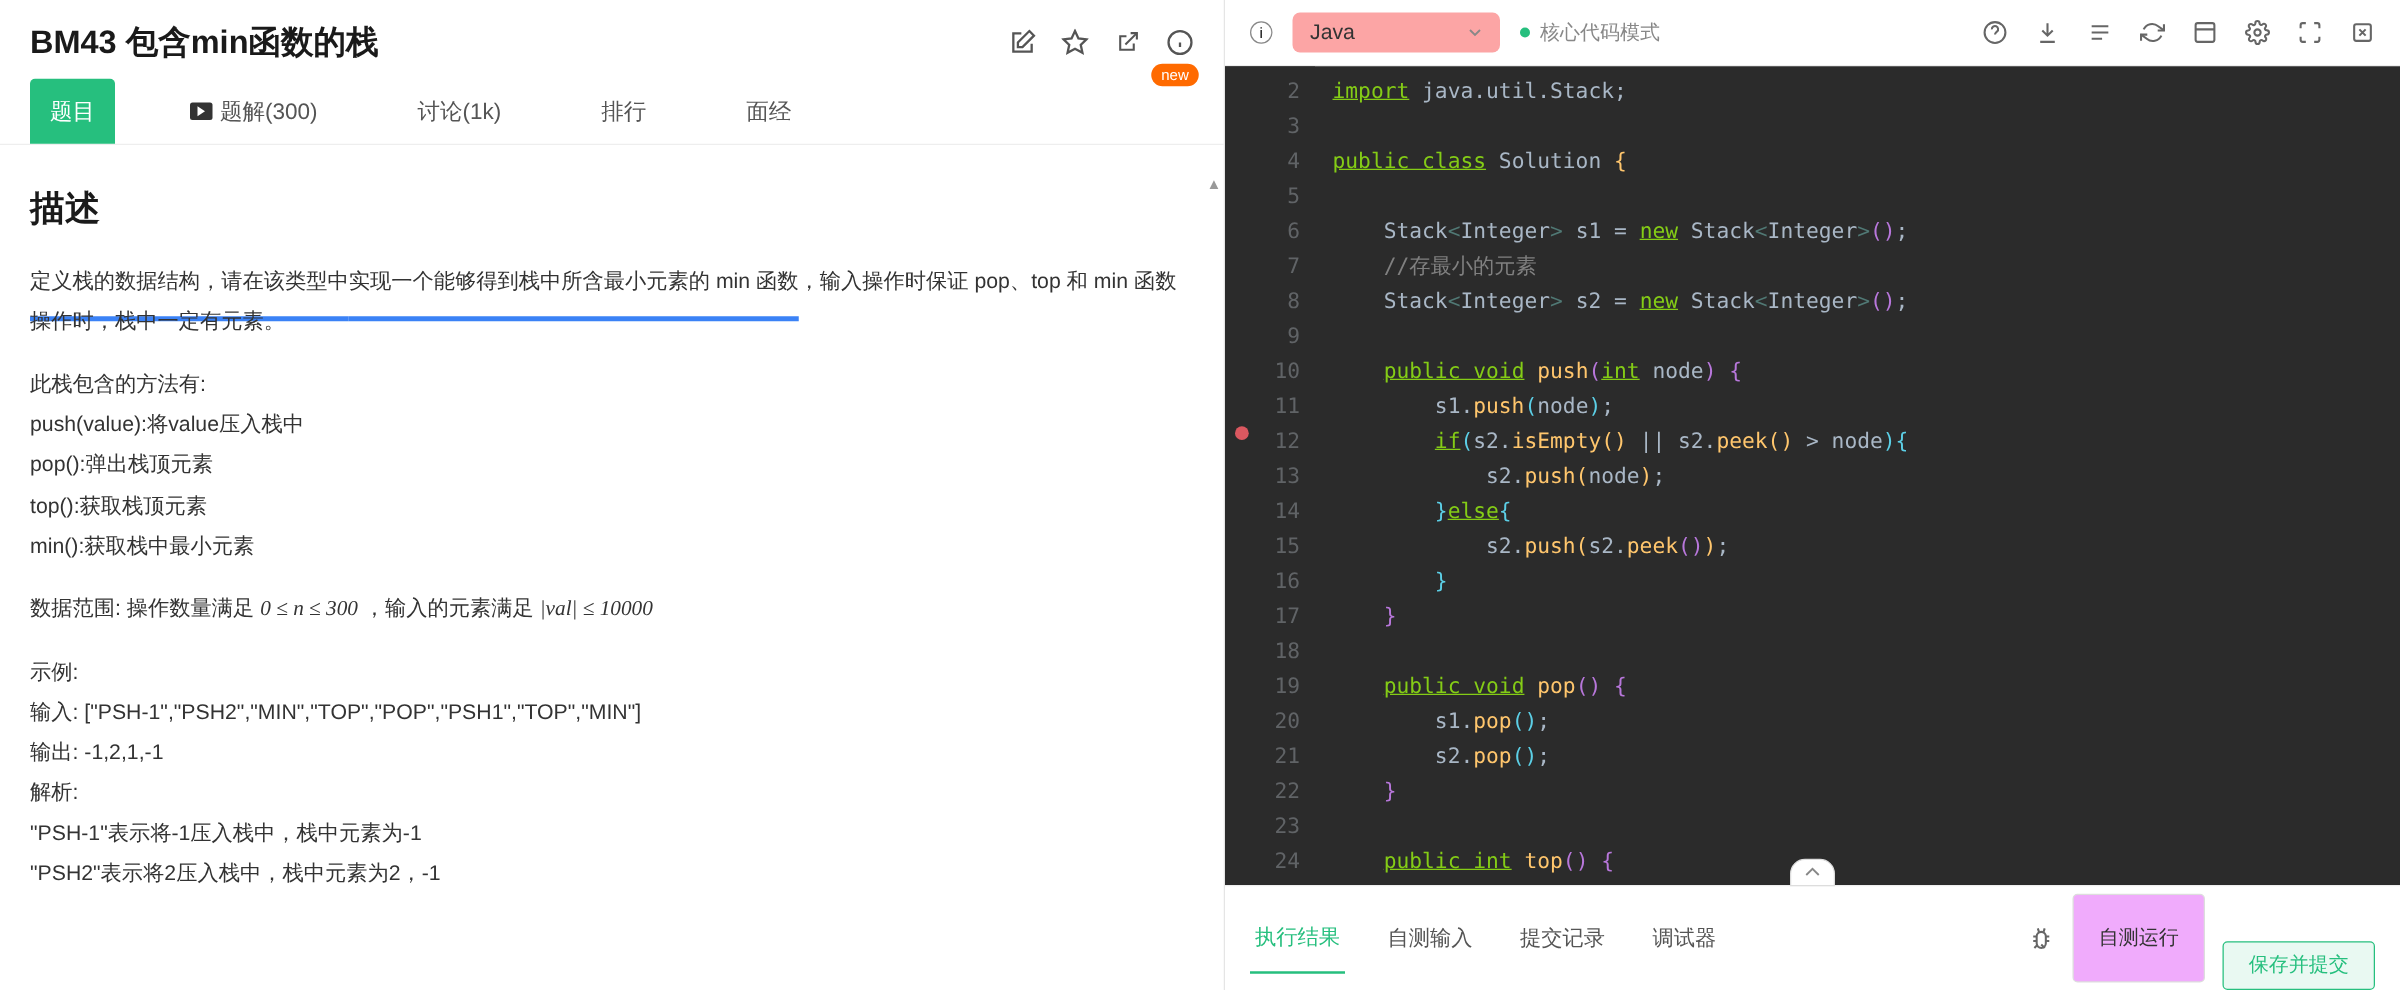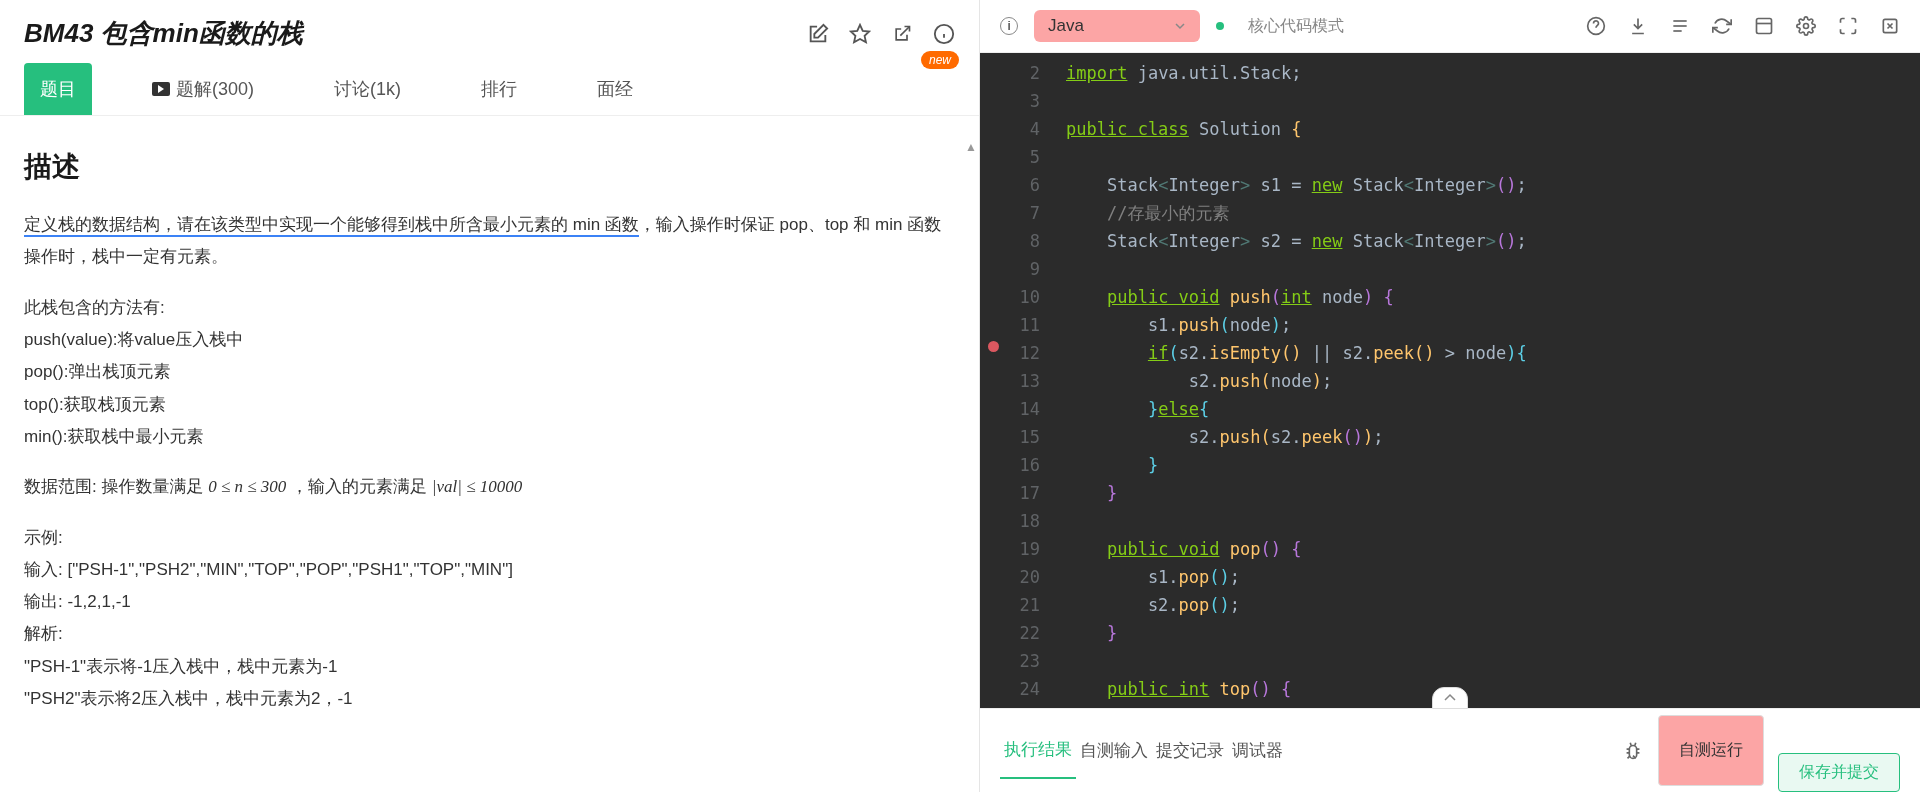--- a/index.html
+++ b/index.html
@@ -1,59 +1,59 @@
 <!DOCTYPE html>
 <html><head>
 <meta charset="utf-8">
 <style>
 * { margin: 0; padding: 0; box-sizing: border-box; }
 body { font-family: -apple-system, BlinkMacSystemFont, "Segoe UI", "PingFang SC", "Microsoft YaHei", sans-serif; display: flex; height: 792px; width: 1920px; overflow: hidden; background: #fff; }
 .left-panel { width: 980px; display: flex; flex-direction: column; border-right: 1px solid #e5e5e5; }
-.title-bar { display: flex; align-items: center; justify-content: space-between; padding: 16px 24px 12px; position: relative; font-style: italic; }
+.title-bar { display: flex; align-items: center; justify-content: space-between; padding: 16px 24px 12px; position: relative; }
 .title-bar h1 { font-size: 26px; font-weight: 700; color: #1a1a1a; }
 .title-actions { display: flex; gap: 20px; align-items: center; position: relative; }
 .title-actions .icon { width: 22px; height: 22px; color: #555; cursor: pointer; display: flex; align-items: center; justify-content: center; }
 .new-badge { position: absolute; top: 28px; right: -4px; background: #ff6a00; color: #fff; font-size: 12px; padding: 2px 8px; border-radius: 10px; font-weight: 500; }
 .tabs { display: flex; align-items: center; padding: 0 24px; gap: 40px; border-bottom: 1px solid #eee; position: relative; }
 .tab { padding: 14px 20px; font-size: 18px; color: #555; cursor: pointer; display: flex; align-items: center; gap: 6px; }
 .tab.active { background: #26bf7e; color: #fff; border-radius: 4px 4px 0 0; padding: 14px 16px; }
 .tab .yt-icon { width: 18px; height: 14px; background: #333; border-radius: 2px; position: relative; display: inline-block; }
 .tab .yt-icon::after { content: ''; position: absolute; left: 6px; top: 3px; border-left: 6px solid #fff; border-top: 4px solid transparent; border-bottom: 4px solid transparent; }
 .content { flex: 1; overflow-y: auto; padding: 24px; font-size: 17px; color: #333; line-height: 1.9; position: relative; }
 .content::-webkit-scrollbar { width: 10px; }
 .content::-webkit-scrollbar-thumb { background: #ccc; border-radius: 5px; }
 .desc-title { font-size: 28px; font-weight: 700; margin-bottom: 16px; color: #1a1a1a; }
 .desc-p { margin-bottom: 18px; }
-.underline-red { border-bottom: 2px solid #3b82f6; padding-bottom: 1px; }
+.underline-red { border-bottom: 4px solid #3b82f6; padding-bottom: 19px; }
 .math-var { font-style: italic; font-family: "Times New Roman", serif; }
 .right-panel { flex: 1; display: flex; flex-direction: column; background: #fff; }
 .editor-toolbar { display: flex; align-items: center; padding: 10px 20px; gap: 16px; border-bottom: 1px solid #eee; }
 .lang-select { display: flex; align-items: center; gap: 90px; padding: 6px 14px; background: #fca5a5; border-radius: 6px; font-size: 17px; color: #333; cursor: pointer; }
-.mode-indicator { display: flex; align-items: center; gap: 24px; color: #888; font-size: 16px; }
+.mode-indicator { display: flex; align-items: center; gap: 8px; color: #888; font-size: 16px; }
 .mode-dot { width: 8px; height: 8px; background: #26bf7e; border-radius: 50%; }
 .toolbar-right { margin-left: auto; display: flex; gap: 22px; align-items: center; }
 .toolbar-right .icon { width: 20px; height: 20px; color: #666; cursor: pointer; display: flex; align-items: center; justify-content: center; }
 .editor { flex: 1; background: #2b2b2b; display: flex; font-family: "Consolas", "Monaco", monospace; font-size: 17px; overflow: hidden; position: relative; }
 .gutter { width: 72px; background: #2b2b2b; color: #606366; text-align: right; padding: 6px 12px 6px 0; user-select: none; line-height: 28px; position: relative; }
 .breakpoint-area { position: absolute; left: 8px; top: 0; width: 14px; }
 .bp-dot { width: 11px; height: 11px; background: #db5860; border-radius: 50%; position: absolute; left: 0; }
 .code { flex: 1; padding: 6px 0 6px 14px; color: #a9b7c6; line-height: 28px; white-space: pre; }
 .kw { color: #84cc16; text-decoration: underline; }
 .type { color: #a9b7c6; }
 .str, .comment { color: #808080; }
 .method { color: #ffc66d; margin-top: 28px; }
 .generic { color: #507874; }
 .bracket1 { color: #ffc66d; }
 .bracket2 { color: #b877db; }
 .bracket3 { color: #5ccfe6; }
-.footer-tabs { display: flex; align-items: center; border-top: 1px solid #eee; padding: 0 20px; font-size: 17px; position: relative; background: #fff; }
+.footer-tabs { display: flex; align-items: center; border-top: 1px solid #eee; padding: 0 20px; gap: 30px; font-size: 17px; position: relative; background: #fff; }
 .footer-tab { padding: 16px 4px; color: #555; cursor: pointer; }
 .footer-tab.active { color: #26bf7e; border-bottom: 2px solid #26bf7e; }
 .footer-right { margin-left: auto; display: flex; gap: 14px; align-items: center; }
-.btn-outline { padding: 24px 20px; border: 1px solid #ddd; border-radius: 4px; background: #fca5a5; font-size: 16px; cursor: pointer; color: #333; }
+.btn-outline { padding: 24px 20px; border: 1px solid #ddd; border-radius: 4px; background: #f0abfc; font-size: 16px; cursor: pointer; color: #333; }
 .btn-primary { padding: 8px 20px; border: 1px solid #26bf7e; border-radius: 4px; background: #e9f9f2; color: #26bf7e; font-size: 16px; cursor: pointer; margin-top: 44px; }
 .bug-icon { width: 22px; height: 22px; color: #666; cursor: pointer; }
 .scroll-arrow { position: absolute; right: 2px; top: 20px; color: #999; font-size: 12px; }
 .collapse-btn { position: absolute; top: -22px; left: 50%; transform: translateX(-50%); width: 36px; height: 22px; background: #fff; border: 1px solid #ddd; border-radius: 12px 12px 0 0; display: flex; align-items: center; justify-content: center; cursor: pointer; color: #888; }
 .drag-handle { position: absolute; right: -1px; top: 50%; transform: translateY(-50%); width: 4px; height: 30px; display: flex; flex-direction: column; justify-content: space-around; }
 .drag-handle span { width: 3px; height: 3px; background: #bbb; border-radius: 50%; }
 .info-icon-circle { border: 1.5px solid #888; border-radius: 50%; width: 18px; height: 18px; display: flex; align-items: center; justify-content: center; font-size: 12px; }
 </style>
 </head>
 <body>

